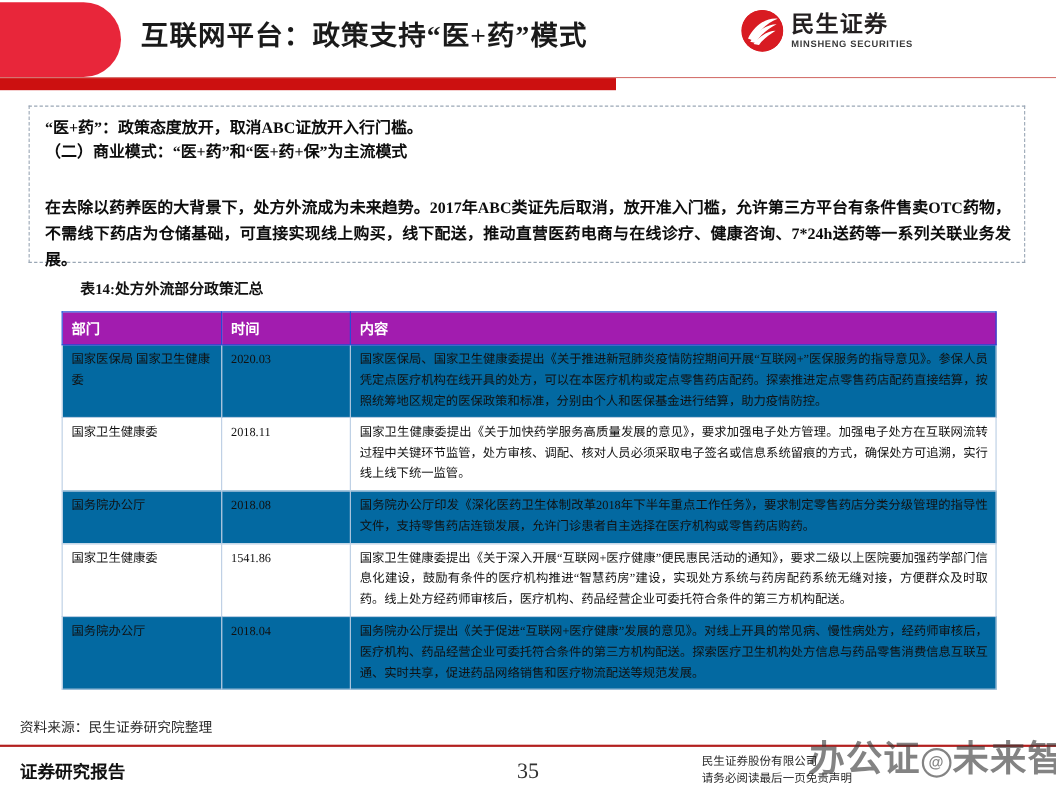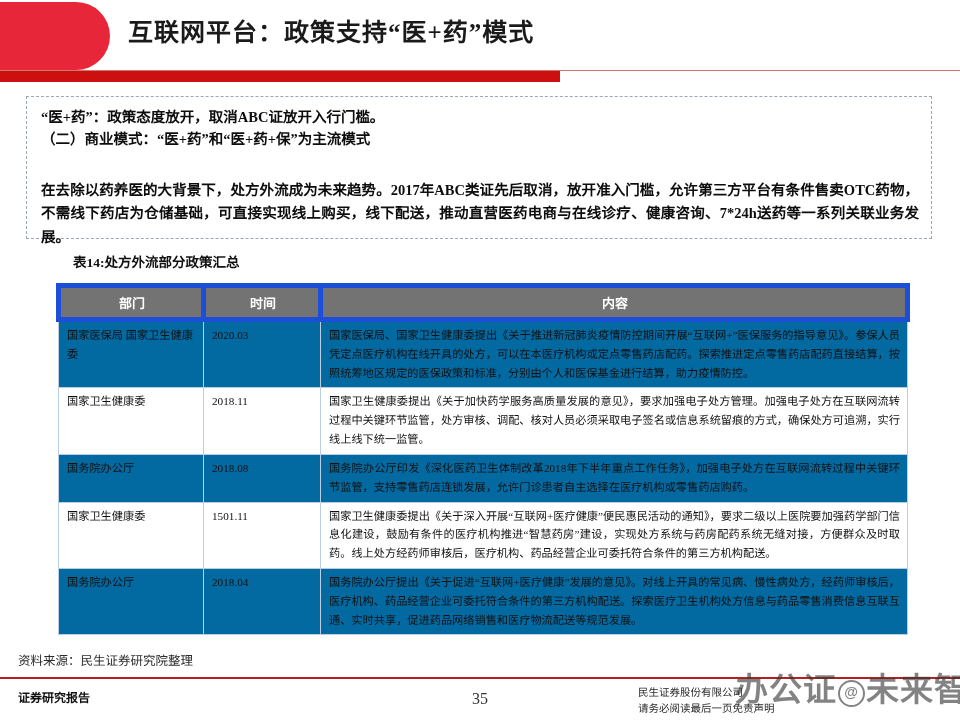--- a/index.html
+++ b/index.html
@@ -138,27 +138,27 @@
     top: 283px;
     width: 849px;
     border-collapse: collapse;
     table-layout: fixed;
   }
   .policy-table col.c-dept { width: 145px; }
   .policy-table col.c-time { width: 117px; }
   .policy-table col.c-body { width: 587px; }
 
   .policy-table thead th {
-    background: #737373;
+    background: #a21caf;
     color: #ffffff;
     font-size: 13px;
     font-weight: bold;
-    text-align: center;
+    text-align: left;
     padding: 4px 6px 4px 8px;
-    border: 5px solid #1d4ed8;
+    border: 1px solid #1d4ed8;
     font-family: "Liberation Serif", "DejaVu Serif", serif;
     height: 21px;
   }
   .policy-table tbody td {
     font-size: 11.2px;
     color: #111;
     vertical-align: top;
     padding: 4px 7px 5px 8px;
     border-left: 1px solid #b9cde3;
     border-right: 1px solid #b9cde3;
@@ -187,32 +187,32 @@
     left: 0;
     top: 677px;
     width: 960px;
     height: 1.5px;
     background: #b3201f;
   }
   .footer-left {
     position: absolute;
     left: 18px;
     top: 688px;
-    font-size: 12px;
+    font-size: 16px;
     font-weight: bold;
     color: #111;
     font-family: "Liberation Serif", "DejaVu Serif", serif;
   }
   .footer-page {
     position: absolute;
     left: 0;
     top: 690px;
     width: 960px;
     text-align: center;
-    font-size: 16px;
+    font-size: 20px;
     color: #333;
     font-family: "Liberation Serif", "DejaVu Serif", serif;
   }
   .footer-right {
     position: absolute;
     left: 638px;
     top: 684px;
     font-size: 10.5px;
     color: #2b2b2b;
     line-height: 1.55;
@@ -244,20 +244,34 @@
     margin: 0 1px;
   }
 </style>
 </head>
 <body>
 
 <div class="slide-header">
   <div class="header-pill"></div>
   <div class="header-title">互联网平台：政策支持“医+药”模式</div>
 
+  <div class="logo-block">
+    <div class="logo-mark">
+      <svg width="38" height="38" viewBox="0 0 38 38" aria-hidden="true">
+        <circle cx="19" cy="19" r="19" fill="#d81b22"></circle>
+        <path d="M6 26 C 13 12, 24 7, 33 8 C 25 11, 16 18, 11 28 Z" fill="#ffffff"></path>
+        <path d="M8 29 C 15 18, 24 13, 32 13 C 24 17, 17 23, 13 30 Z" fill="#ffffff"></path>
+        <path d="M11 31 C 17 23, 25 19, 31 19 C 25 23, 19 27, 16 32 Z" fill="#ffffff"></path>
+      </svg>
+    </div>
+    <div class="logo-text">
+      <div class="logo-cn">民生证券</div>
+      <div class="logo-en">MINSHENG SECURITIES</div>
+    </div>
+  </div>
 
   <div class="header-rule-thin"></div>
   <div class="header-rule-thick"></div>
 </div>
 
 <div class="callout">
   <div class="callout-lead">“医+药”：政策态度放开，取消ABC证放开入行门槛。</div>
   <div class="callout-lead">（二）商业模式：“医+药”和“医+药+保”为主流模式</div>
   <div class="callout-body">在去除以药养医的大背景下，处方外流成为未来趋势。2017年ABC类证先后取消，放开准入门槛，允许第三方平台有条件售卖OTC药物，不需线下药店为仓储基础，可直接实现线上购买，线下配送，推动直营医药电商与在线诊疗、健康咨询、7*24h送药等一系列关联业务发展。</div>
 </div>
@@ -284,25 +298,25 @@
       <td class="cell-body">国家医保局、国家卫生健康委提出《关于推进新冠肺炎疫情防控期间开展“互联网+”医保服务的指导意见》。参保人员凭定点医疗机构在线开具的处方，可以在本医疗机构或定点零售药店配药。探索推进定点零售药店配药直接结算，按照统筹地区规定的医保政策和标准，分别由个人和医保基金进行结算，助力疫情防控。</td>
     </tr>
     <tr class="plain">
       <td>国家卫生健康委</td>
       <td>2018.11</td>
       <td class="cell-body">国家卫生健康委提出《关于加快药学服务高质量发展的意见》，要求加强电子处方管理。加强电子处方在互联网流转过程中关键环节监管，处方审核、调配、核对人员必须采取电子签名或信息系统留痕的方式，确保处方可追溯，实行线上线下统一监管。</td>
     </tr>
     <tr class="alt">
       <td>国务院办公厅</td>
       <td>2018.08</td>
-      <td class="cell-body">国务院办公厅印发《深化医药卫生体制改革2018年下半年重点工作任务》，加强电子处方在互联网流转过程中关键环节监管，支持零售药店连锁发展，允许门诊患者自主选择在医疗机构或零售药店购药。</td>
+      <td class="cell-body">国务院办公厅印发《深化医药卫生体制改革2018年下半年重点工作任务》，要求制定零售药店分类分级管理的指导性文件，支持零售药店连锁发展，允许门诊患者自主选择在医疗机构或零售药店购药。</td>
     </tr>
     <tr class="plain">
       <td>国家卫生健康委</td>
-      <td>1501.11</td>
+      <td>1541.86</td>
       <td class="cell-body">国家卫生健康委提出《关于深入开展“互联网+医疗健康”便民惠民活动的通知》，要求二级以上医院要加强药学部门信息化建设，鼓励有条件的医疗机构推进“智慧药房”建设，实现处方系统与药房配药系统无缝对接，方便群众及时取药。线上处方经药师审核后，医疗机构、药品经营企业可委托符合条件的第三方机构配送。</td>
     </tr>
     <tr class="alt">
       <td>国务院办公厅</td>
       <td>2018.04</td>
       <td class="cell-body">国务院办公厅提出《关于促进“互联网+医疗健康”发展的意见》。对线上开具的常见病、慢性病处方，经药师审核后，医疗机构、药品经营企业可委托符合条件的第三方机构配送。探索医疗卫生机构处方信息与药品零售消费信息互联互通、实时共享，促进药品网络销售和医疗物流配送等规范发展。</td>
     </tr>
   </tbody>
 </table>
 

